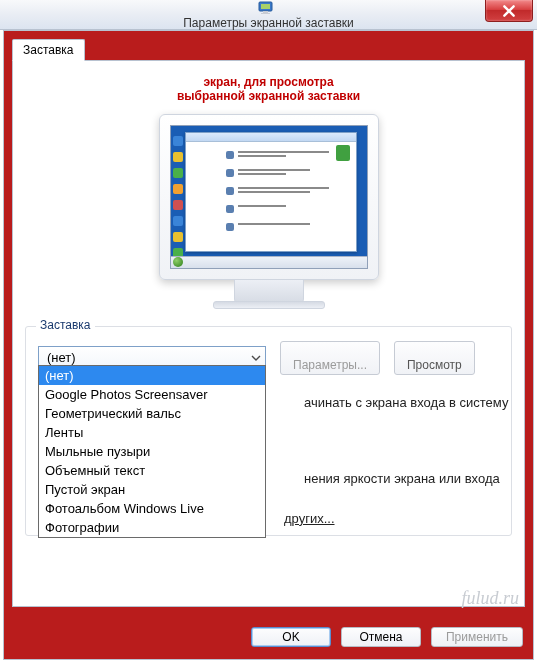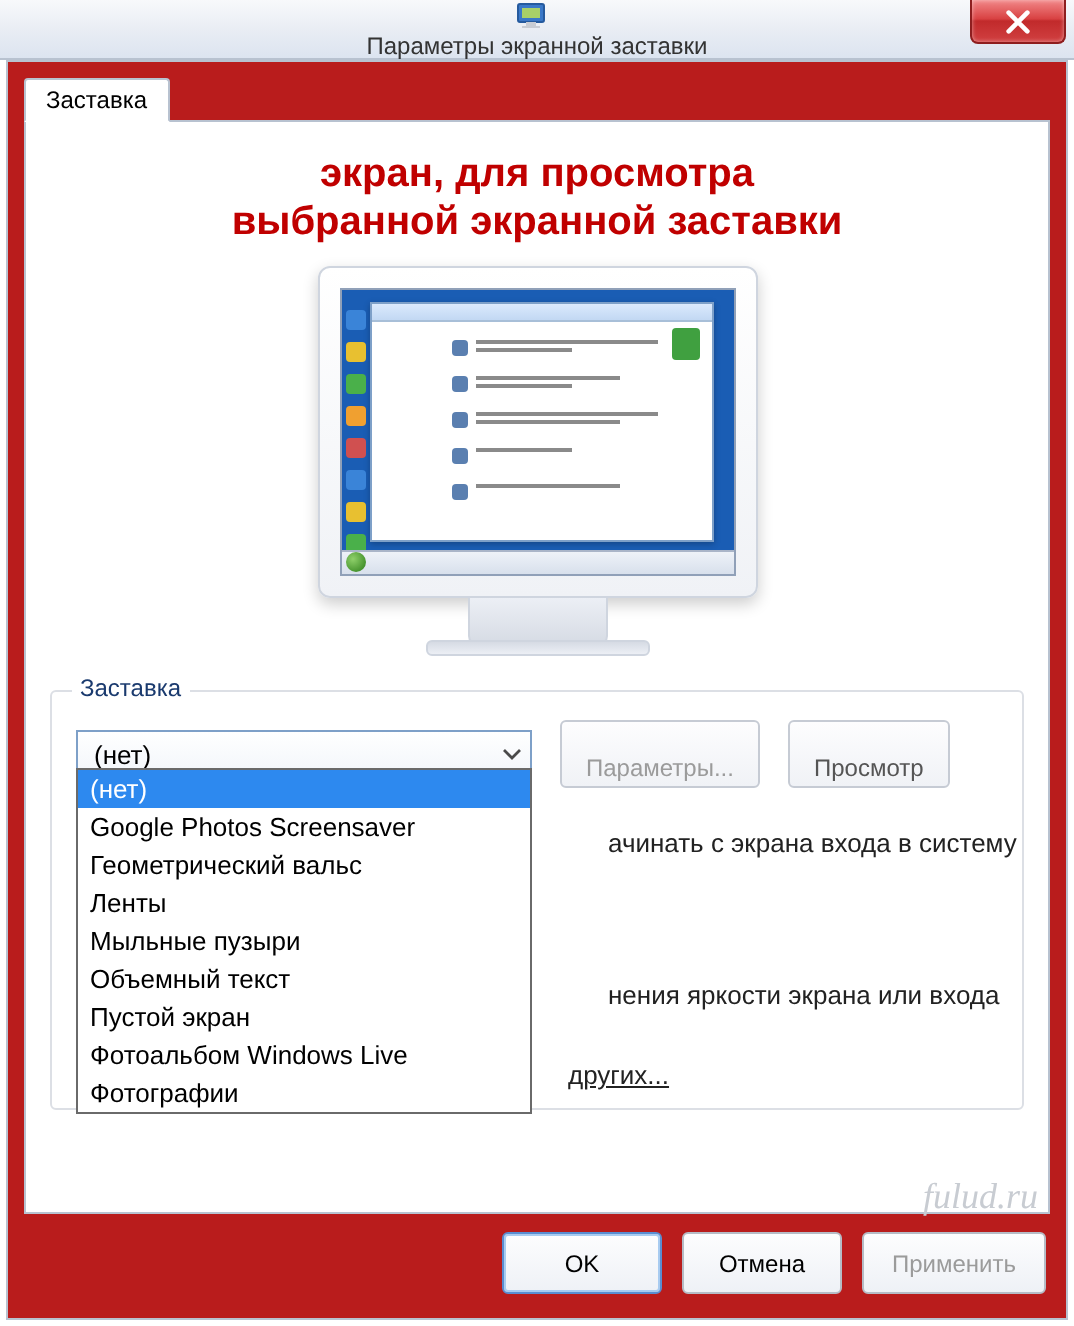--- a/index.html
+++ b/index.html
@@ -16,21 +16,21 @@
 .client { position:absolute; left:3px; right:3px; top:30px; bottom:3px; border:1px solid #b8c2d0; background:#b91c1c; }
 
 
 .tabstrip { position:absolute; left:8px; top:8px; height:22px; }
 .tab { display:inline-block; padding:3px 10px; font-size:12px; background:#fff; border:1px solid #b8c2d0; border-bottom:1px solid #fff; border-radius:2px 2px 0 0; position:relative; z-index:2; }
 
 
 .tabpanel { position:absolute; left:8px; right:8px; top:29px; bottom:52px; border:1px solid #b8c2d0; background:#fff; padding:10px 12px; }
 
 
-.annot { text-align:center; color:#c00000; font-weight:bold; font-size:20px; line-height:1.2; margin-top:4px; font-family: Georgia, 'Times New Roman', serif; }
+.annot { text-align:center; color:#c00000; font-weight:bold; font-size:12px; line-height:1.2; margin-top:4px; font-family: Georgia, 'Times New Roman', serif; }
 
 
 .monitor-wrap { display:flex; justify-content:center; margin-top:10px; }
 .monitor { width:220px; }
 .mon-bezel { background:linear-gradient(to bottom,#fff,#f0f2f6); border:1px solid #cfd5df; border-radius:6px; padding:10px; box-shadow:0 3px 8px rgba(0,0,0,.2); }
 .mon-screen { width:100%; height:144px; background:#1a5db4; position:relative; overflow:hidden; border:1px solid #90a0b8; }
 .mon-taskbar { position:absolute; bottom:0; left:0; right:0; height:12px; background:linear-gradient(to bottom,#eef2f8,#d8e0ec); border-top:1px solid #aab5c8; }
 .mon-start { position:absolute; bottom:1px; left:2px; width:10px; height:10px; border-radius:50%; background:radial-gradient(circle at 35% 35%,#8fd06a,#2b7d18); }
 .mon-window { position:absolute; left:14px; top:6px; right:10px; bottom:16px; background:#fff; border:1px solid #7ea0c8; box-shadow:0 1px 3px rgba(0,0,0,.25); }
 .mon-window::before { content:''; position:absolute; left:0; right:0; top:0; height:8px; background:linear-gradient(to bottom,#dbeafd,#c2d8f3); border-bottom:1px solid #a8bfd8; }
@@ -60,21 +60,21 @@
 
 
 .dropdown { position:absolute; left:12px; top:38px; width:228px; background:#fff; border:1px solid #6a6a6a; z-index:20; font-size:13px; }
 .dropdown .opt { padding:2px 6px; white-space:nowrap; }
 .dropdown .opt.sel { background:#2d89ef; color:#fff; }
 .linklike { color:#0a56c2; text-decoration:underline; font-size:13px; }
 .partial { position:absolute; font-size:13px; color:#222; }
 
 
 .footer { position:absolute; right:10px; bottom:12px; display:flex; gap:10px; }
-.fbtn { height:31px; min-width:80px; padding:0 14px; font-size:12px; border:1px solid #b6bcc6; background:linear-gradient(to bottom,#fdfdfe,#eef1f6); border-radius:3px; }
+.fbtn { height:20px; min-width:80px; padding:0 14px; font-size:12px; border:1px solid #b6bcc6; background:linear-gradient(to bottom,#fdfdfe,#eef1f6); border-radius:3px; }
 .fbtn.default { border-color:#5a8dd0; box-shadow:0 0 0 1px #a8cbf0 inset; }
 .fbtn.disabled { color:#9b9b9b; }
 
 
 .watermark { position:absolute; right:14px; bottom:50px; font-size:18px; color:#c8ccd2; font-style:italic; font-family:Georgia,serif; }
 </style>
 </head>
 <body>
 
 <div class="titlebar">

